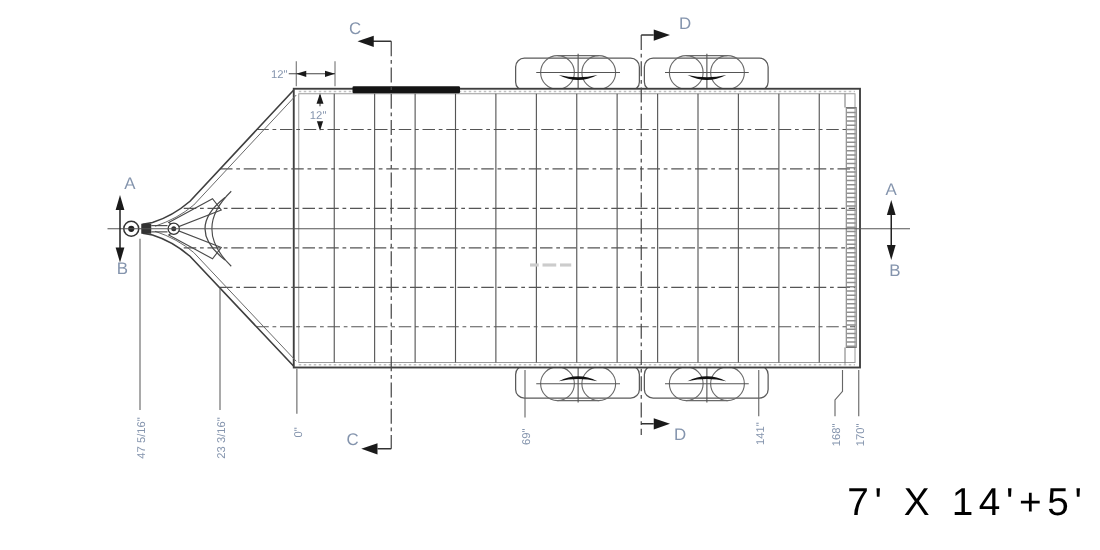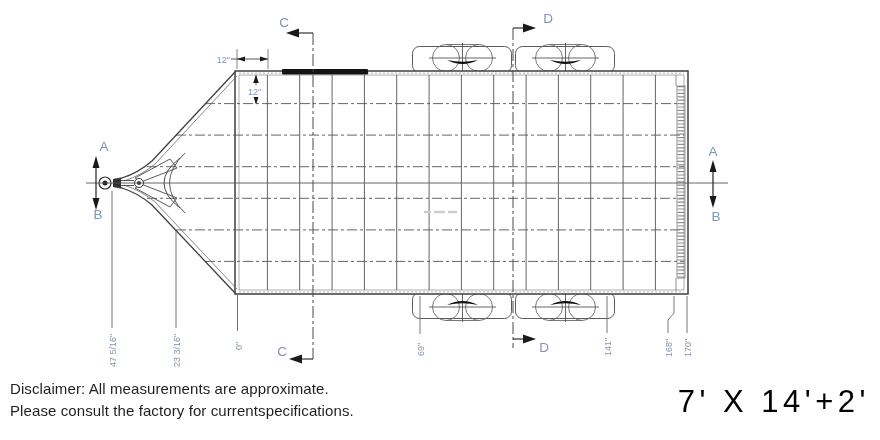--- a/index.html
+++ b/index.html
@@ -205,19 +205,15 @@
     <text class="cad-dim" transform="rotate(-90,116,367)" x="116" y="367">47 5/16"</text>
     <text class="cad-dim" transform="rotate(-90,180,367)" x="180" y="367">23 3/16"</text>
     <text class="cad-dim" transform="rotate(-90,241.5,350)" x="241.5" y="350">0"</text>
     <text class="cad-dim" transform="rotate(-90,424,356)" x="424" y="356">69"</text>
     <text class="cad-dim" transform="rotate(-90,611,356)" x="611" y="356">141"</text>
     <text class="cad-dim" transform="rotate(-90,672,357)" x="672" y="357">168"</text>
     <text class="cad-dim" transform="rotate(-90,691,357)" x="691" y="357">170"</text>
   </g>
 </svg>
 
-  <div class="footer-disclaimer">
-    <div>Disclaimer: All measurements are approximate.</div>
-    <div>Please consult the factory for currentspecifications.</div>
-  </div>
-  <div class="size-label">7' X 14'+2'</div>
+  <div class="size-label">7' X 14'+5'</div>
 
 </div>
 
 </body></html>

